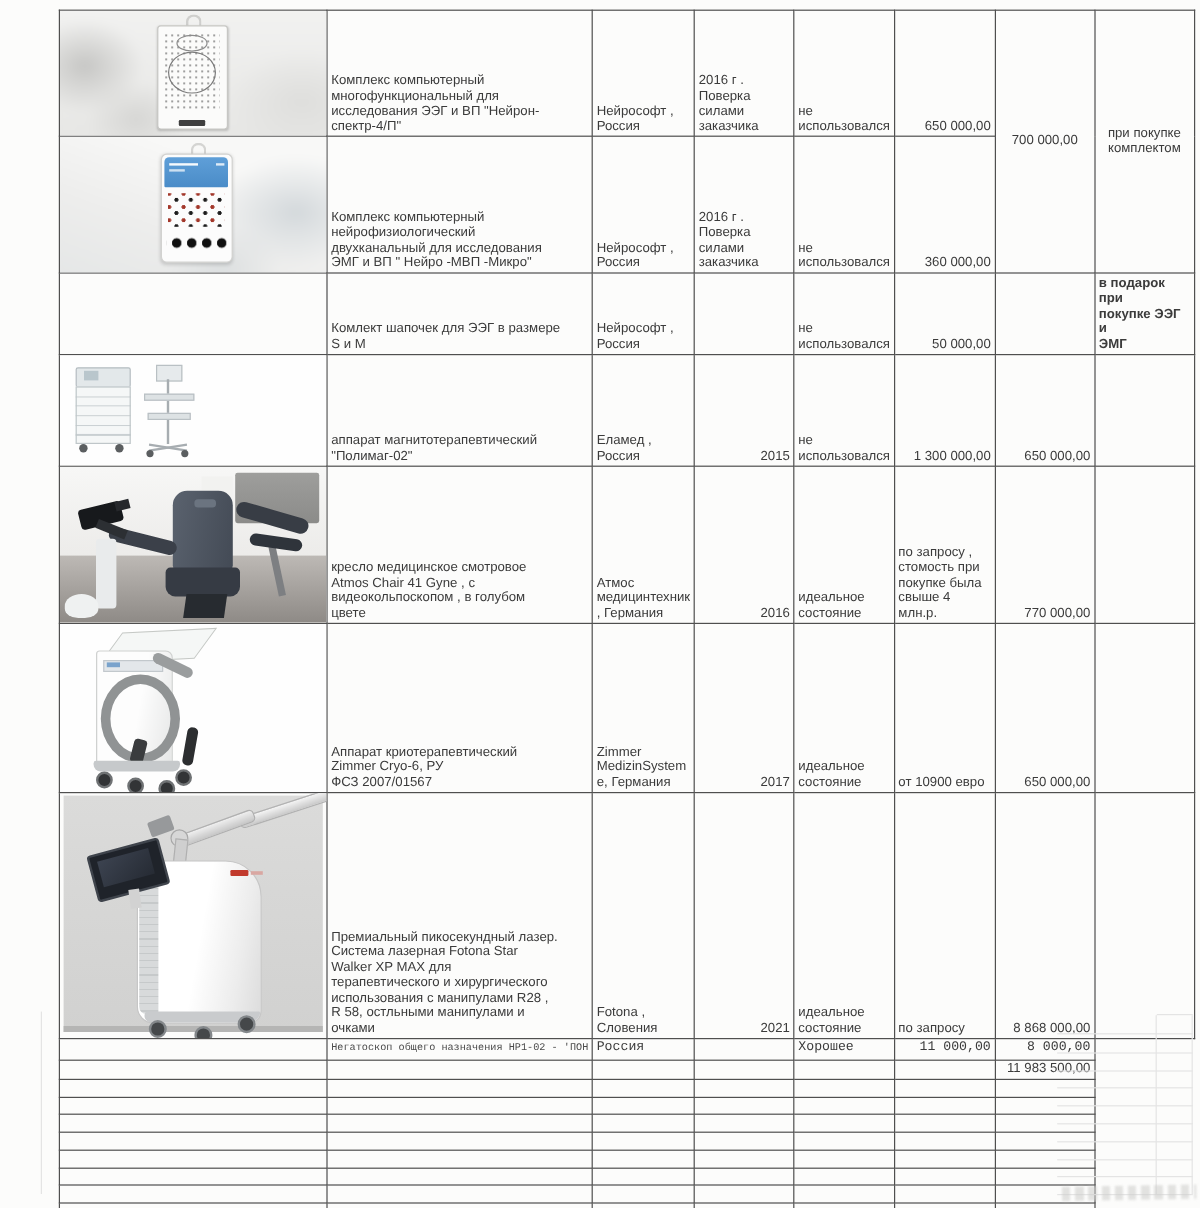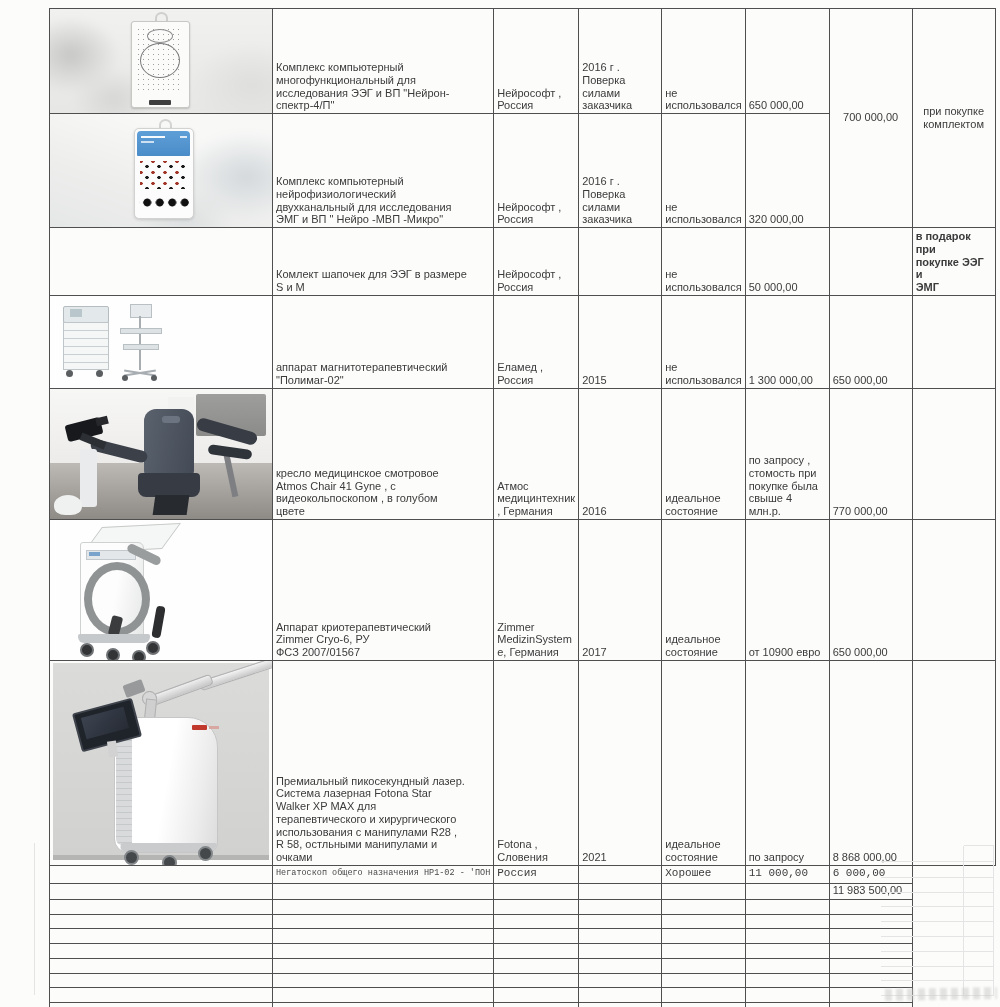--- a/index.html
+++ b/index.html
@@ -2,21 +2,21 @@
 <html><head>
 <meta charset="utf-8">
 <style>
   html,body { margin:0; padding:0; background:#ffffff; }
   .page { position:relative; width:1000px; height:1007px; background:#fcfcfb; overflow:hidden;
           font-family:"Liberation Sans", sans-serif; }
   .tablewrap { position:absolute; left:49px; top:8px; }
   table { border-collapse:collapse; table-layout:fixed; }
   td { border:1px solid #4f4f4f; vertical-align:bottom; padding:0 3px 1px 3px;
        font-size:11px; line-height:1.16; color:#3b3b3b; white-space:pre-line; overflow:hidden; }
-  td.num  { }
+  td.num  { text-align:right; }
   td.vmid { vertical-align:middle; }
   td.vtop { vertical-align:top; padding-top:2px;font-weight:bold; }
   td.ctr  { text-align:center; }
   td.small{ font-size:8.5px; white-space:nowrap; vertical-align:middle; color:#4a4a4a; }
   td.imgcell { padding:0; position:relative; vertical-align:top; }
   tr.r1{height:105px;} tr.r2{height:114px;} tr.r3{height:46px;} tr.r4{height:93px;}
   tr.r5{height:131px;} tr.r6{height:141px;} tr.r7{height:205px;} tr.r8{height:18px;font-family:Liberation Mono, monospace;}
   tr.r9{height:16px;} tr.re{height:14.75px;}
   .photo { position:absolute; inset:0; overflow:hidden; }
   .photo div { position:absolute; }
@@ -209,21 +209,21 @@
 двухканальный  для исследования
 ЭМГ и ВП " Нейро -МВП -Микро"</td>
           <td>Нейрософт ,
 Россия</td>
           <td>2016 г .
 Поверка
 силами
 заказчика</td>
           <td>не
 использовался</td>
-          <td class="num">320 000,00</td>
+          <td class="num">360 000,00</td>
         </tr>
         <tr class="r3">
           <td class="imgcell"></td>
           <td>Комлект шапочек для ЭЭГ в размере
 S и М</td>
           <td>Нейрософт ,
 Россия</td>
           <td></td>
           <td>не
 использовался</td>
@@ -371,21 +371,21 @@
           <td class="num">8 868 000,00</td>
           <td></td>
         </tr>
         <tr class="r8">
           <td class="imgcell"></td>
           <td class="small">Негатоскоп общего назначения НР1-02 - 'ПОН</td>
           <td class="vmid">Россия</td>
           <td></td>
           <td class="vmid">Хорошее</td>
           <td class="num vmid">11 000,00</td>
-          <td class="num vmid">6 000,00</td>
+          <td class="num vmid">8 000,00</td>
         </tr>
         <tr class="r9">
           <td class="imgcell"></td>
           <td></td>
           <td></td>
           <td></td>
           <td></td>
           <td></td>
           <td class="num vmid">11 983 500,00</td>
         </tr>

